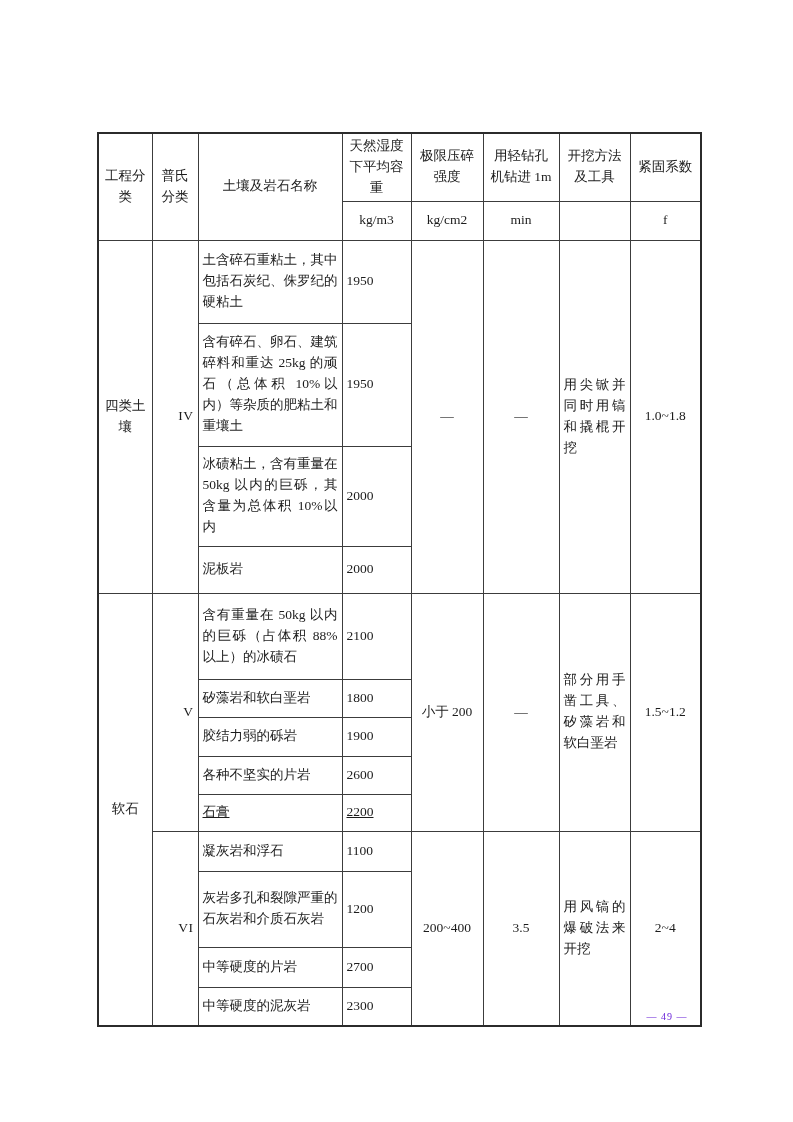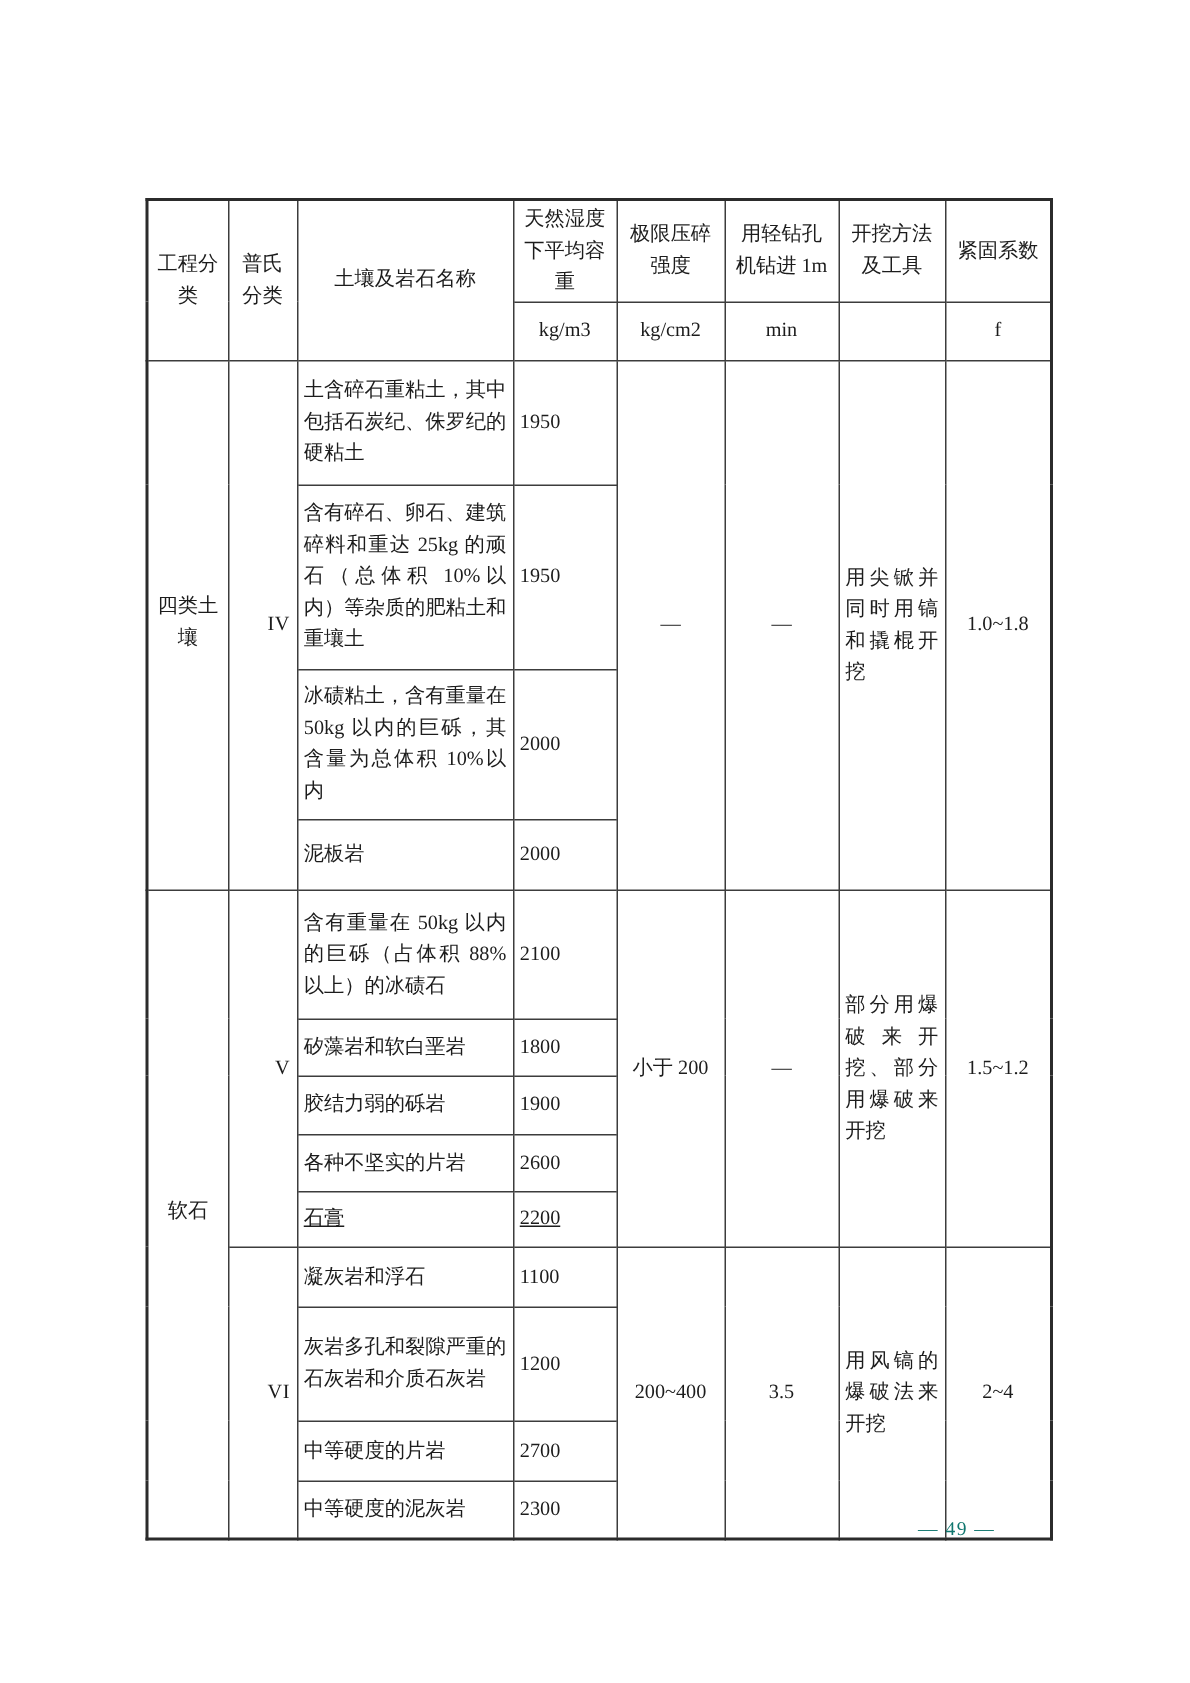--- a/index.html
+++ b/index.html
@@ -32,21 +32,21 @@
   
   col.c1{width:54px;} col.c2{width:46px;} col.c3{width:144px;}
   col.c4{width:69px;} col.c5{width:72px;} col.c6{width:76px;}
   col.c7{width:71px;} col.c8{width:71px;}
 
   
   th.hd{ text-align:center; font-size:12.5px; padding:2px 2px; line-height:1.5;}
   th.hd-narrow{ padding:2px 9px; }
 
   
-  td.cat{ text-align:center; padding:2px 12px; font-size:13.5px; line-height:1.7;font-family:Liberation Mono, monospace;}
+  td.cat{ text-align:center; padding:2px 12px; font-size:13.5px; line-height:1.7;}
   td.grade{ text-align:right; font-size:13.5px; letter-spacing:0.5px;}
   td.name{
     text-align:justify;
     padding:4px 9px;
     font-size:13px;
     line-height:1.62;
   }
   td.num{ text-align:left; font-size:13.5px;}
   td.mid{ text-align:center; font-size:13px;}
   td.method{
@@ -59,24 +59,24 @@
   
   tr.h1{height:51px;} tr.h2{height:39px;}
   tr.r0{height:83px;} tr.r1{height:123px;} tr.r2{height:100px;} tr.r3{height:47px;}
   tr.r4{height:86px;} tr.r5{height:38px;padding-left:44px;} tr.r6{height:39px;} tr.r7{height:38px;} tr.r8{height:37px;text-decoration:underline;}
   tr.r9{height:40px;} tr.r10{height:76px;} tr.r11{height:40px;} tr.r12{height:39px;}
 
   .page-number{
     position:absolute;
     left:612px;top:1011px;
     width:110px;
-    text-align:left;
-    font-size:13px;
+    text-align:center;
+    font-size:10px;
     letter-spacing:1px;
-    color:#0f766e;
+    color:#6d28d9;
   }
 </style>
 </head>
 <body>
 
 <div class="page">
 
   <table class="cls">
     <colgroup>
       <col class="c1">
@@ -131,21 +131,21 @@
       <td class="num">2000</td>
     </tr>
 
     <tr class="r4">
       <td class="cat" rowspan="9">软石</td>
       <td class="grade" rowspan="5">V</td>
       <td class="name">含有重量在 50kg 以内的巨砾（占体积 88%以上）的冰碛石</td>
       <td class="num">2100</td>
       <td class="mid" rowspan="5">小于 200</td>
       <td class="mid" rowspan="5">—</td>
-      <td class="method" rowspan="5">部分用爆破来开挖、部分用爆破来开挖</td>
+      <td class="method" rowspan="5">部分用手凿工具、矽藻岩和软白垩岩</td>
       <td class="mid" rowspan="5">1.5~1.2</td>
     </tr>
     <tr class="r5">
       <td class="name">矽藻岩和软白垩岩</td>
       <td class="num">1800</td>
     </tr>
     <tr class="r6">
       <td class="name">胶结力弱的砾岩</td>
       <td class="num">1900</td>
     </tr>

